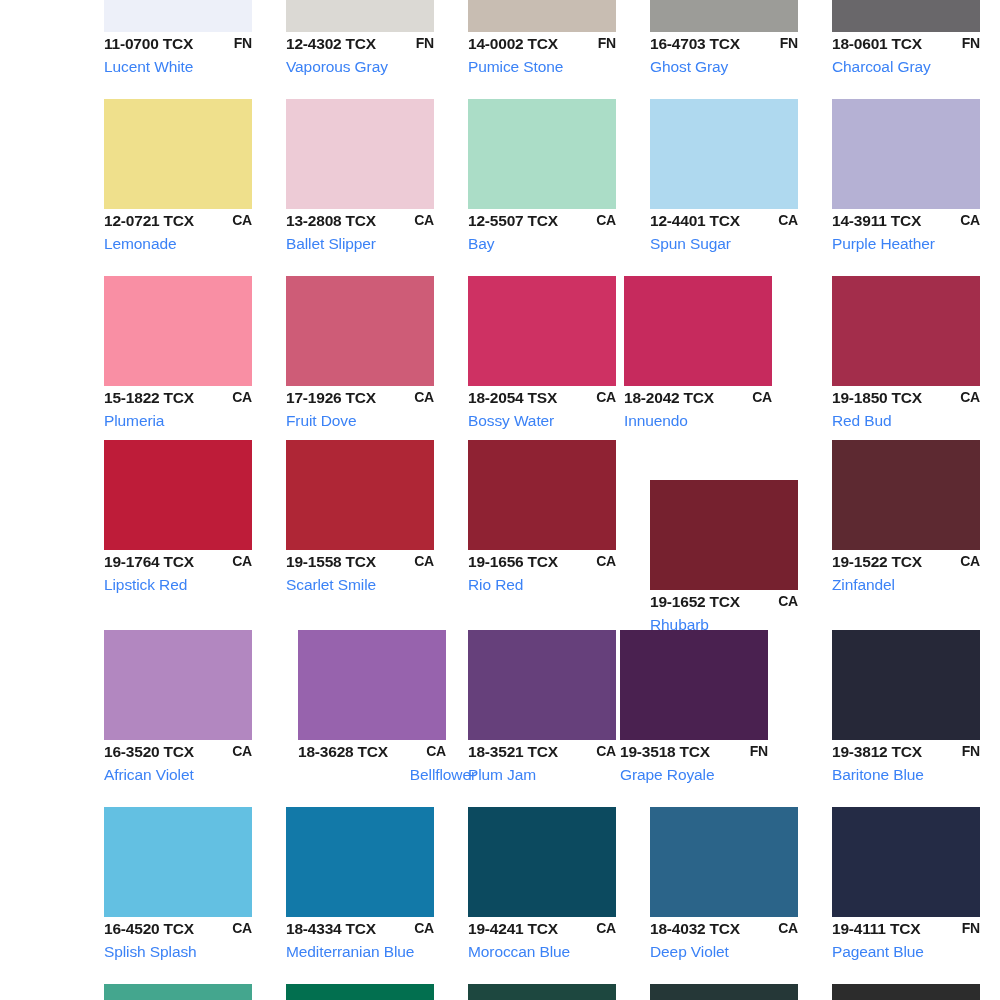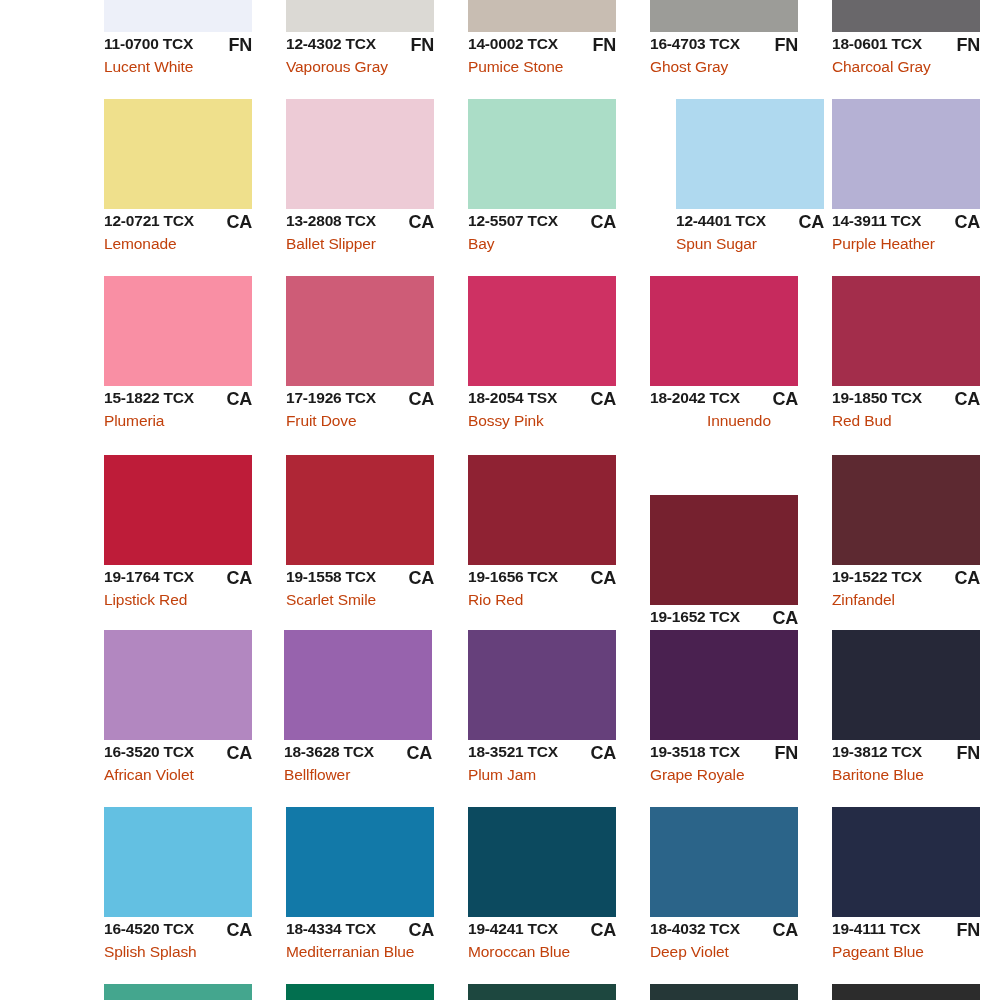--- a/index.html
+++ b/index.html
@@ -66,32 +66,32 @@
     font-size: 15.5px;
     font-weight: 700;
     color: #1a1a1a;
     letter-spacing: -0.2px;
   }
 
   .swatch-flag {
     position: absolute;
     right: 0;
     top: 0;
-    font-size: 18px;
+    font-size: 14px;
     font-weight: 700;
     color: #1a1a1a;
     letter-spacing: -0.2px;
   }
 
   .swatch-name {
     position: relative;
     margin-top: 1px;
     font-size: 15.5px;
     font-weight: 400;
-    color: #c2410c;
+    color: #3b82f6;
     white-space: nowrap;
     letter-spacing: -0.1px;
   }
 
   
   .row-partial-top .swatch-chip {
     top: -78px;
     height: 110px;
   }
   .row-partial-top .swatch-meta {
@@ -183,21 +183,21 @@
       <div class="swatch-cell" style="left: 468px;">
         <div class="swatch-chip" style="background: rgb(171, 221, 199);"></div>
         <div class="swatch-meta">
           <div class="swatch-codeline">
             <span class="swatch-code">12-5507 TCX</span>
             <span class="swatch-flag">CA</span>
           </div>
           <div class="swatch-name">Bay</div>
         </div>
       </div>
-      <div class="swatch-cell" style="left: 676px;">
+      <div class="swatch-cell" style="left: 650px;">
         <div class="swatch-chip" style="background: rgb(175, 217, 239);"></div>
         <div class="swatch-meta">
           <div class="swatch-codeline">
             <span class="swatch-code">12-4401 TCX</span>
             <span class="swatch-flag">CA</span>
           </div>
           <div class="swatch-name">Spun Sugar</div>
         </div>
       </div>
       <div class="swatch-cell" style="left: 832px;">
@@ -232,45 +232,45 @@
           <div class="swatch-name">Fruit Dove</div>
         </div>
       </div>
       <div class="swatch-cell" style="left: 468px;">
         <div class="swatch-chip" style="background: rgb(206, 49, 99);"></div>
         <div class="swatch-meta">
           <div class="swatch-codeline">
             <span class="swatch-code">18-2054 TSX</span>
             <span class="swatch-flag">CA</span>
           </div>
-          <div class="swatch-name">Bossy Pink</div>
-        </div>
-      </div>
-      <div class="swatch-cell" style="left: 650px; text-align: center;">
+          <div class="swatch-name">Bossy Water</div>
+        </div>
+      </div>
+      <div class="swatch-cell" style="left: 624px;">
         <div class="swatch-chip" style="background: rgb(198, 42, 93);"></div>
         <div class="swatch-meta">
           <div class="swatch-codeline">
             <span class="swatch-code">18-2042 TCX</span>
             <span class="swatch-flag">CA</span>
           </div>
           <div class="swatch-name">Innuendo</div>
         </div>
       </div>
       <div class="swatch-cell" style="left: 832px;">
         <div class="swatch-chip" style="background: rgb(163, 45, 75);"></div>
         <div class="swatch-meta">
           <div class="swatch-codeline">
             <span class="swatch-code">19-1850 TCX</span>
             <span class="swatch-flag">CA</span>
           </div>
           <div class="swatch-name">Red Bud</div>
         </div>
       </div>
     </div>
-    <div class="swatch-row" style="top: 455px;">
+    <div class="swatch-row" style="top: 440px;">
       <div class="swatch-cell" style="left: 104px;">
         <div class="swatch-chip" style="background: rgb(190, 28, 57);"></div>
         <div class="swatch-meta">
           <div class="swatch-codeline">
             <span class="swatch-code">19-1764 TCX</span>
             <span class="swatch-flag">CA</span>
           </div>
           <div class="swatch-name">Lipstick Red</div>
         </div>
       </div>
@@ -319,41 +319,41 @@
       <div class="swatch-cell" style="left: 104px;">
         <div class="swatch-chip" style="background: rgb(178, 135, 192);"></div>
         <div class="swatch-meta">
           <div class="swatch-codeline">
             <span class="swatch-code">16-3520 TCX</span>
             <span class="swatch-flag">CA</span>
           </div>
           <div class="swatch-name">African Violet</div>
         </div>
       </div>
-      <div class="swatch-cell" style="left: 284px;">
+      <div class="swatch-cell" style="left: 298px; text-align: right;">
         <div class="swatch-chip" style="background: rgb(151, 99, 173);"></div>
         <div class="swatch-meta">
           <div class="swatch-codeline">
             <span class="swatch-code">18-3628 TCX</span>
             <span class="swatch-flag">CA</span>
           </div>
           <div class="swatch-name">Bellflower</div>
         </div>
       </div>
       <div class="swatch-cell" style="left: 468px;">
         <div class="swatch-chip" style="background: rgb(102, 64, 123);"></div>
         <div class="swatch-meta">
           <div class="swatch-codeline">
             <span class="swatch-code">18-3521 TCX</span>
             <span class="swatch-flag">CA</span>
           </div>
           <div class="swatch-name">Plum Jam</div>
         </div>
       </div>
-      <div class="swatch-cell" style="left: 650px;">
+      <div class="swatch-cell" style="left: 620px;">
         <div class="swatch-chip" style="background: rgb(74, 33, 80);"></div>
         <div class="swatch-meta">
           <div class="swatch-codeline">
             <span class="swatch-code">19-3518 TCX</span>
             <span class="swatch-flag">FN</span>
           </div>
           <div class="swatch-name">Grape Royale</div>
         </div>
       </div>
       <div class="swatch-cell" style="left: 832px;">

